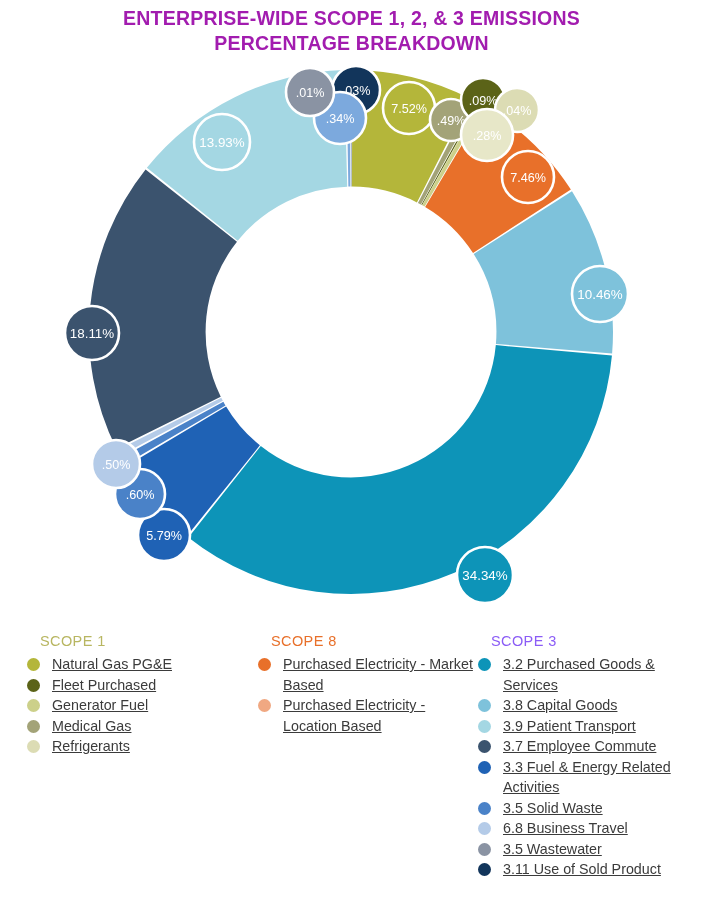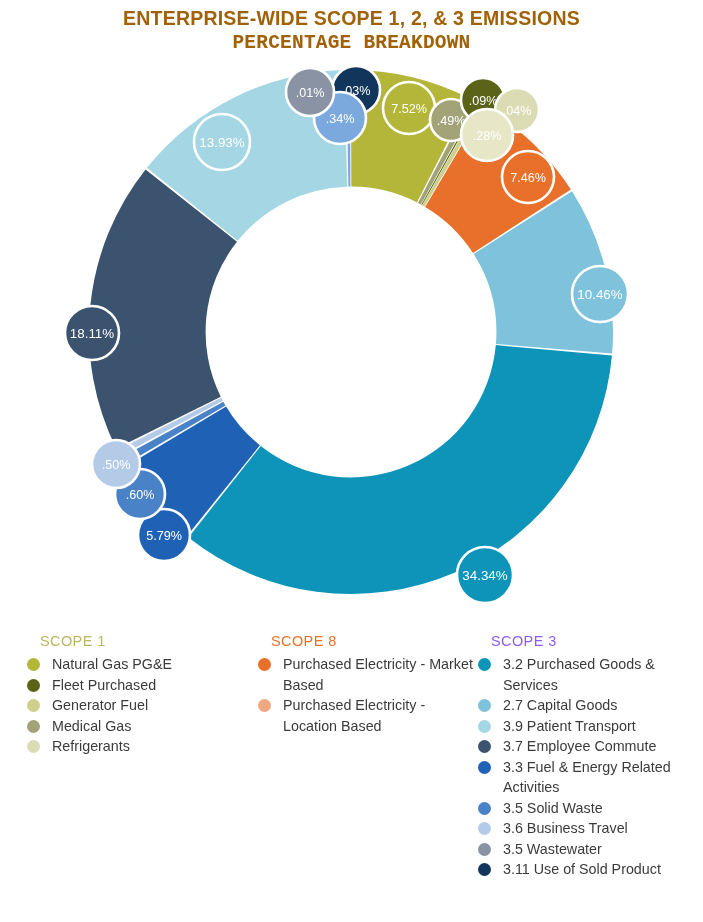--- a/index.html
+++ b/index.html
@@ -10,27 +10,27 @@
     font-family: "Liberation Sans", sans-serif;
     overflow: hidden;
   }
   #page { position: relative; width: 703px; height: 922px; background:#fff; }
 
   
   .title {
     position: absolute;
     top: 6px; left: 0; width: 703px;
     text-align: center;
-    color: #a16207;
+    color: #a21caf;
     font-weight: bold;
     font-size: 19.5px;
     letter-spacing: 0.2px;
     line-height: 25px;
   }
-  .title .l2 { display:block;font-family:Liberation Mono, monospace; }
+  .title .l2 { display:block; }
 
   
   .chart-wrap {
     position: absolute;
     left: 0; top: 60px;
     width: 703px; height: 570px;
   }
   .chart-svg { display:block; margin:0 auto; }
 
   .cal-text {
@@ -72,21 +72,21 @@
     font-size: 14.3px;
     line-height: 20.5px;
     color: #3b3b3b;
   }
   ul.legend-list li .dot {
     position: absolute;
     left: 0; top: 4px;
     width: 13px; height: 13px;
     border-radius: 50%;
   }
-  ul.legend-list li .lbl { display: block; }
+  ul.legend-list li .lbl { display: block; text-decoration: underline; }
 </style>
 </head>
 <body>
 
 <div id="page">
 
   <div class="title">
     <span>ENTERPRISE-WIDE SCOPE 1, 2, &amp; 3 EMISSIONS</span>
     <span class="l2">PERCENTAGE BREAKDOWN</span>
   </div>
@@ -224,41 +224,41 @@
 
     <div class="legend-col col3">
       <div class="legend-head head-s3">SCOPE 3</div>
       <ul class="legend-list" id="list-s3">
           <li>
             <span class="dot" style="background: rgb(13, 148, 184);"></span>
             <span class="lbl">3.2 Purchased Goods &amp; Services</span>
           </li>
           <li>
             <span class="dot" style="background: rgb(126, 194, 219);"></span>
-            <span class="lbl">2.7 Capital Goods</span>
+            <span class="lbl">3.8 Capital Goods</span>
           </li>
           <li>
             <span class="dot" style="background: rgb(164, 215, 227);"></span>
             <span class="lbl">3.9 Patient Transport</span>
           </li>
           <li>
             <span class="dot" style="background: rgb(59, 83, 110);"></span>
             <span class="lbl">3.7 Employee Commute</span>
           </li>
           <li>
             <span class="dot" style="background: rgb(31, 98, 181);"></span>
             <span class="lbl">3.3 Fuel &amp; Energy Related Activities</span>
           </li>
           <li>
             <span class="dot" style="background: rgb(74, 130, 200);"></span>
             <span class="lbl">3.5 Solid Waste</span>
           </li>
           <li>
             <span class="dot" style="background: rgb(180, 203, 232);"></span>
-            <span class="lbl">3.6 Business Travel</span>
+            <span class="lbl">6.8 Business Travel</span>
           </li>
           <li>
             <span class="dot" style="background: rgb(138, 147, 163);"></span>
             <span class="lbl">3.5 Wastewater</span>
           </li>
           <li>
             <span class="dot" style="background: rgb(18, 53, 91);"></span>
             <span class="lbl">3.11 Use of Sold Product</span>
           </li>
         </ul>

